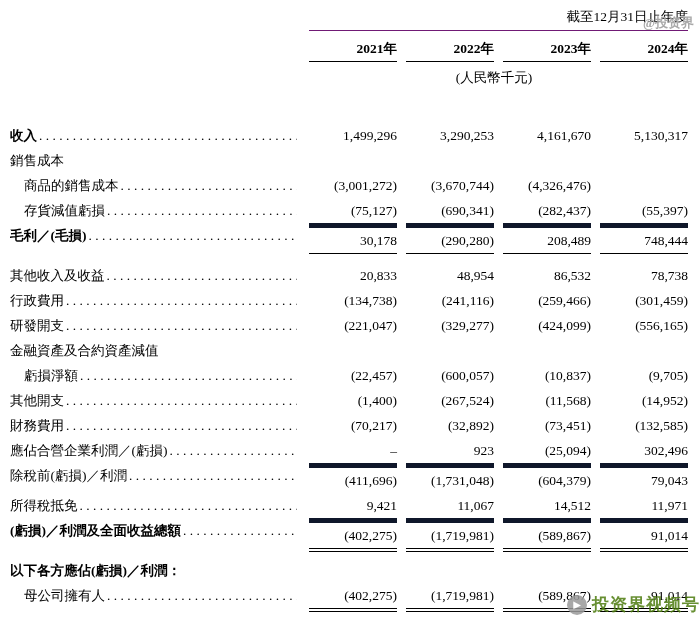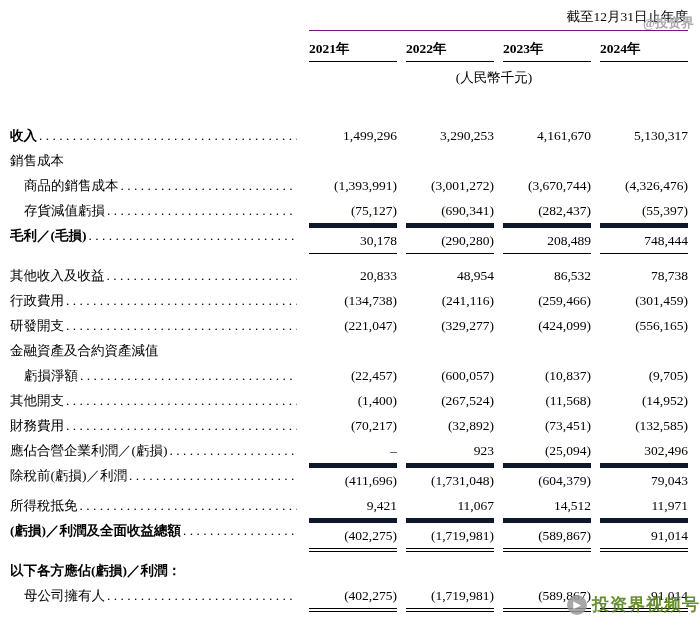--- a/index.html
+++ b/index.html
@@ -46,21 +46,21 @@
   }
   .space-after { margin-bottom: 9px; }
 
   
   .head-period .period {
     grid-column: 2 / 6; text-align: right; font-weight: normal;
     border-bottom: 1px solid #701a75; margin-left: 9px;
     padding: 2px 0 5px; line-height: 17px;
   }
   .head-years .year {
-    text-align: left; font-weight: bold;
+    text-align: right; font-weight: bold;
     border-bottom: 1px solid #000; margin-left: 9px;
     padding: 10px 0 5px; line-height: 15px;
   }
   .head-cur .cur {
     grid-column: 2 / 6; text-align: center;
     padding-top: 7px; line-height: 18px; font-family: Liberation Serif, serif;
   }
   .rows { margin-top: 36px; }
 
   
@@ -127,21 +127,20 @@
           <div class="cell num"></div>
           <div class="cell num"></div>
           <div class="cell num"></div>
           <div class="cell num"></div>
         </div>
         <div class="row">
           <div class="cell label ind">
             <span class="lbl">商品的銷售成本</span>
             <span class="dots"></span>
           </div>
-          <div class="cell num">(1,393,991)</div>
           <div class="cell num">(3,001,272)</div>
           <div class="cell num">(3,670,744)</div>
           <div class="cell num">(4,326,476)</div>
         </div>
         <div class="row">
           <div class="cell label ind">
             <span class="lbl">存貨減值虧損</span>
             <span class="dots"></span>
           </div>
           <div class="cell num">(75,127)</div>

